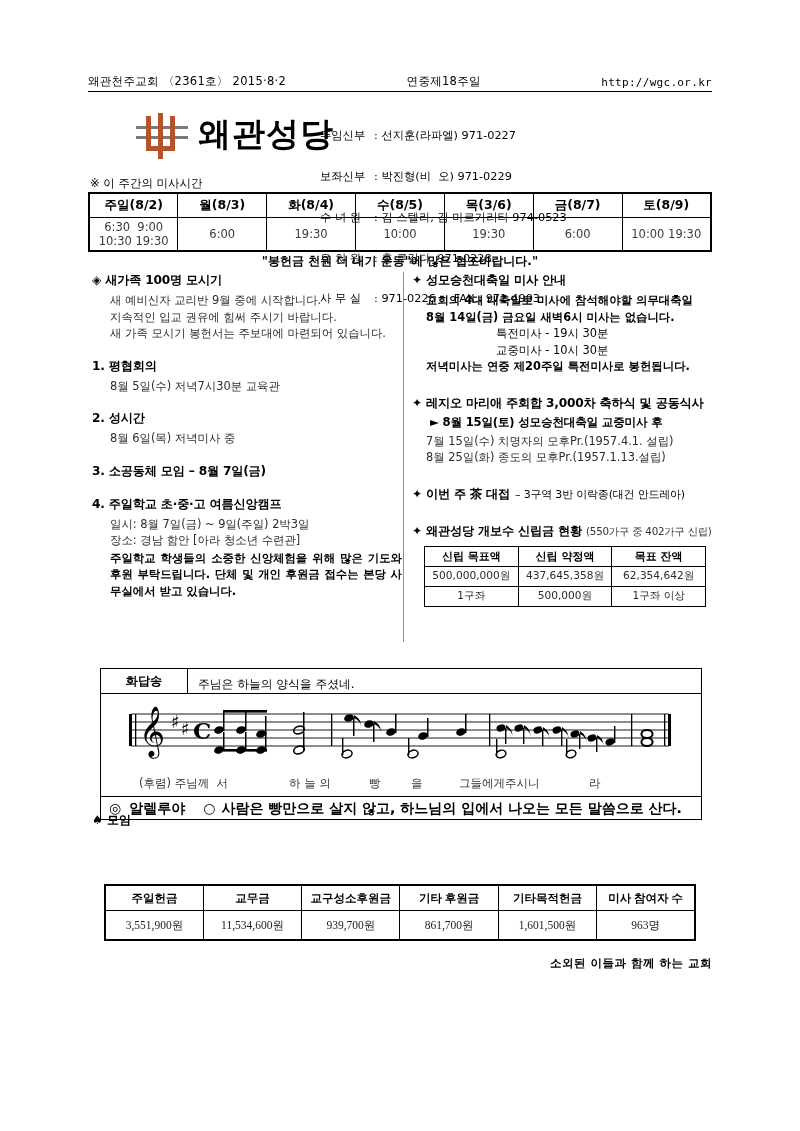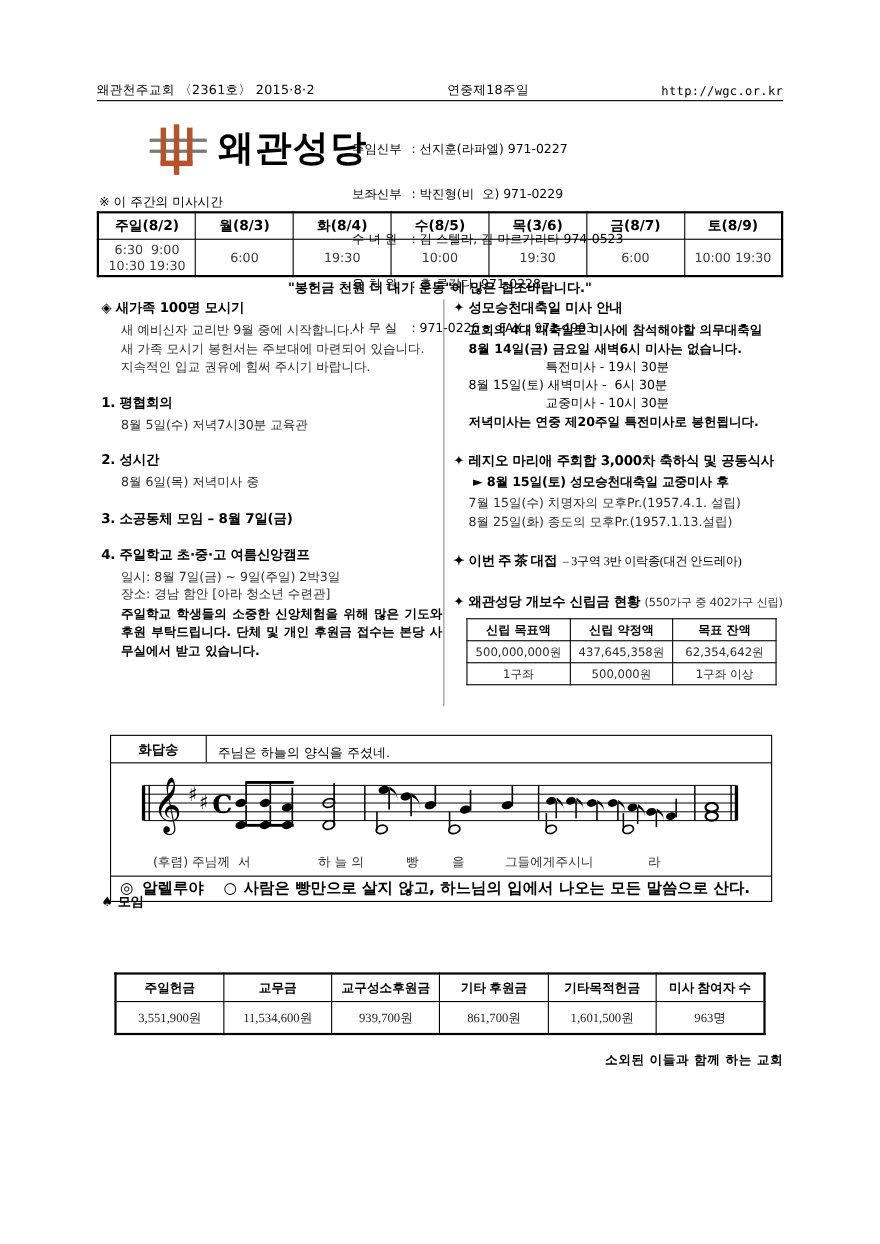--- a/index.html
+++ b/index.html
@@ -345,22 +345,22 @@
   <div class="divider"></div>
 
   <div class="col-left">
 
     <div class="item">
       <div class="item-head">
         <span class="bullet">◈</span><span>새가족 100명 모시기</span>
       </div>
       <div class="item-body">
         <span class="ln">새 예비신자 교리반 9월 중에 시작합니다.</span>
+        <span class="ln">지속적인 입교 권유에 힘써 주시기 바랍니다.</span>
         <span class="ln">새 가족 모시기 봉헌서는 주보대에 마련되어 있습니다.</span>
-        <span class="ln">지속적인 입교 권유에 힘써 주시기 바랍니다.</span>
       </div>
     </div>
 
     <div class="item" style="margin-top:16px;">
       <div class="item-head">
         <span class="bullet">1.</span><span>평협회의</span>
       </div>
       <div class="item-body">
         <span class="ln">8월 5일(수) 저녁7시30분 교육관</span>
       </div>
@@ -397,38 +397,37 @@
   <div class="col-right">
 
     <div class="item">
       <div class="item-head">
         <span class="bullet">✦</span><span>성모승천대축일 미사 안내</span>
       </div>
       <div class="item-body bold indent-r" style="padding-left:14px;">
         <span class="ln">교회의 4대 대축일로 미사에 참석해야할 의무대축일</span>
         <span class="ln">8월 14일(금) 금요일 새벽6시 미사는 없습니다.</span>
         <span class="ln pad-l-60" style="font-weight:normal;">특전미사 - 19시 30분</span>
-        <span class="ln" style="font-weight:normal;">8월 15일(토) 새벽미사 -  6시 30분</span>
         <span class="ln pad-l-60" style="font-weight:normal;">교중미사 - 10시 30분</span>
         <span class="ln">저녁미사는 연중 제20주일 특전미사로 봉헌됩니다.</span>
       </div>
     </div>
 
     <div class="item" style="margin-top:20px;">
       <div class="item-head">
         <span class="bullet">✦</span><span>레지오 마리애 주회합 3,000차 축하식 및 공동식사</span>
       </div>
       <div class="item-head" style="padding-left:18px; font-size:11.6px;">► 8월 15일(토) 성모승천대축일 교중미사 후</div>
       <div class="item-body" style="padding-left:14px;">
         <span class="ln">7월 15일(수) 치명자의 모후Pr.(1957.4.1. 설립)</span>
         <span class="ln">8월 25일(화) 종도의 모후Pr.(1957.1.13.설립)</span>
       </div>
     </div>
 
-    <div class="item" style="margin-top:20px;font-family:Liberation Serif, serif;">
+    <div class="item" style="margin-top:20px;">
       <div class="item-head">
         <span class="bullet">✦</span><span>이번 주 茶 대접</span><span class="inline-note" style="margin-left:5px;">– 3구역 3반 이락종(대건 안드레아)</span>
       </div>
     </div>
 
     <div class="item" style="margin-top:20px;">
       <div class="item-head">
         <span class="bullet">✦</span><span>왜관성당 개보수 신립금 현황</span><span class="sub-note" style="margin-left:4px;">(550가구 중 402가구 신립)</span>
       </div>
       <table class="pledge">

